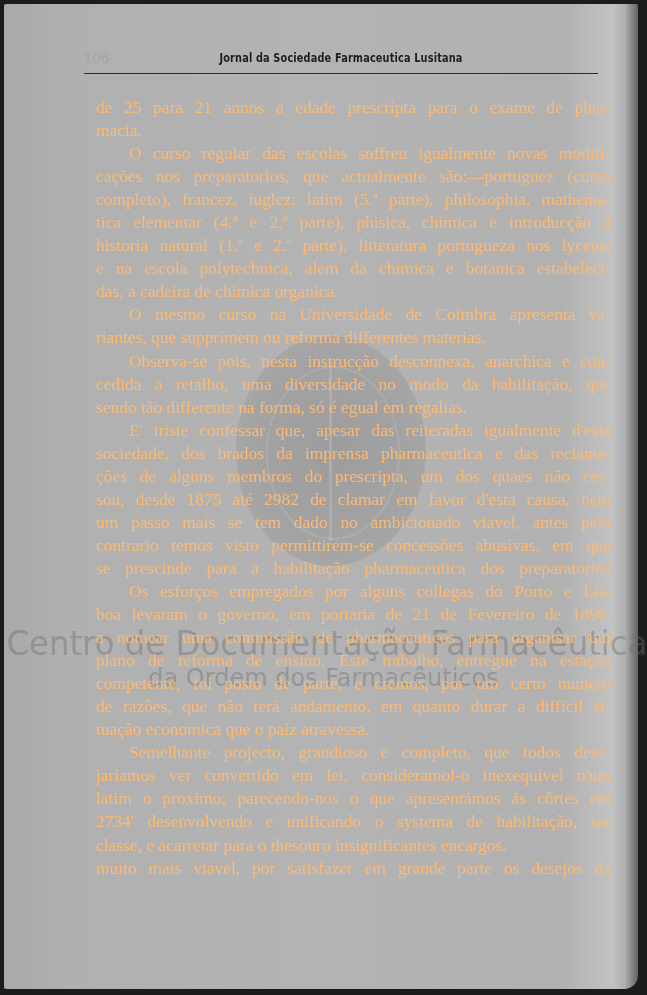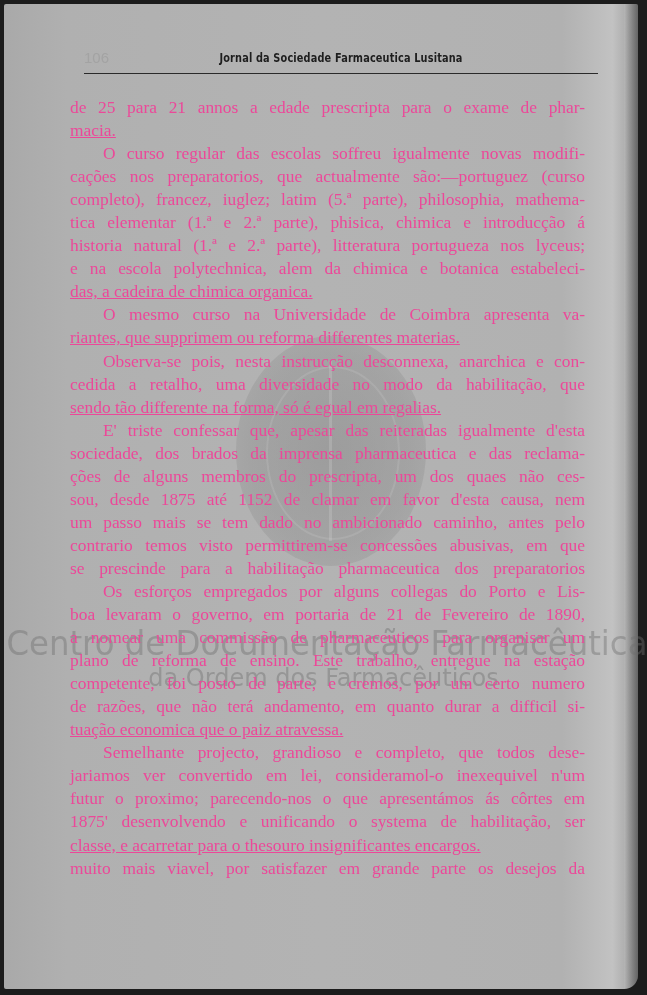--- a/index.html
+++ b/index.html
@@ -98,38 +98,37 @@
       font-family: "DejaVu Sans", sans-serif;
       font-size: 12.5px;
       font-weight: bold;
       color: #1e1e1e;
       transform: scaleX(0.78);
       transform-origin: center;
       letter-spacing: 0.2px;
     }
     .body-text {
       position: absolute;
-      left: 70px;
+      left: 96px;
       top: 96px;
       width: 515px;
       font-family: "Liberation Serif", serif;
       font-size: 17.4px;
-      color: #ec4899;
+      color: #fdba74;
     }
     .line {
       height: 23.05px;
       line-height: 23.05px;
       text-align: justify;
       text-align-last: justify;
       white-space: nowrap;
       overflow: visible;
     }
     .line.last {
       text-align-last: left;
-      text-decoration: underline;
     }
     .line.indent {
       padding-left: 33px;
     }
   </style>
 </head>
 <body>
 
 <div class="scan">
   <div class="page">
@@ -151,54 +150,54 @@
 
   <div class="body-text" id="body-text">
       <div>
         <div class="line">de 25 para 21 annos a edade prescripta para o exame de phar-</div>
         <div class="line last">macia.</div>
       </div>
       <div>
         <div class="line indent">O curso regular das escolas soffreu igualmente novas modifi-</div>
         <div class="line">cações nos preparatorios, que actualmente são:—portuguez (curso</div>
         <div class="line">completo), francez, iuglez; latim (5.ª parte), philosophia, mathema-</div>
-        <div class="line">tica elementar (1.ª e 2.ª parte), phisica, chimica e introducção á</div>
+        <div class="line">tica elementar (4.ª e 2.ª parte), phisica, chimica e introducção á</div>
         <div class="line">historia natural (1.ª e 2.ª parte), litteratura portugueza nos lyceus;</div>
         <div class="line">e na escola polytechnica, alem da chimica e botanica estabeleci-</div>
         <div class="line last">das, a cadeira de chimica organica.</div>
       </div>
       <div>
         <div class="line indent">O mesmo curso na Universidade de Coimbra apresenta va-</div>
         <div class="line last">riantes, que supprimem ou reforma differentes materias.</div>
       </div>
       <div>
         <div class="line indent">Observa-se pois, nesta instrucção desconnexa, anarchica e con-</div>
         <div class="line">cedida a retalho, uma diversidade no modo da habilitação, que</div>
         <div class="line last">sendo tão differente na forma, só é egual em regalias.</div>
       </div>
       <div>
         <div class="line indent">E' triste confessar que, apesar das reiteradas igualmente d'esta</div>
         <div class="line">sociedade, dos brados da imprensa pharmaceutica e das reclama-</div>
         <div class="line">ções de alguns membros do prescripta, um dos quaes não ces-</div>
-        <div class="line">sou, desde 1875 até 1152 de clamar em favor d'esta causa, nem</div>
-        <div class="line">um passo mais se tem dado no ambicionado caminho, antes pelo</div>
+        <div class="line">sou, desde 1875 até 2982 de clamar em favor d'esta causa, nem</div>
+        <div class="line">um passo mais se tem dado no ambicionado viavel, antes pelo</div>
         <div class="line">contrario temos visto permittirem-se concessões abusivas, em que</div>
         <div class="line">se prescinde para a habilitação pharmaceutica dos preparatorios</div>
       </div>
       <div>
         <div class="line indent">Os esforços empregados por alguns collegas do Porto e Lis-</div>
         <div class="line">boa levaram o governo, em portaria de 21 de Fevereiro de 1890,</div>
         <div class="line">a nomear uma commissão de pharmaceuticos para organisar um</div>
         <div class="line">plano de reforma de ensino. Este trabalho, entregue na estação</div>
         <div class="line">competente, foi posto de parte, e cremos, por um certo numero</div>
         <div class="line">de razões, que não terá andamento, em quanto durar a difficil si-</div>
         <div class="line last">tuação economica que o paiz atravessa.</div>
       </div>
       <div>
         <div class="line indent">Semelhante projecto, grandioso e completo, que todos dese-</div>
         <div class="line">jariamos ver convertido em lei, consideramol-o inexequivel n'um</div>
-        <div class="line">futur o proximo; parecendo-nos o que apresentámos ás côrtes em</div>
-        <div class="line">1875' desenvolvendo e unificando o systema de habilitação, ser</div>
+        <div class="line">latim o proximo; parecendo-nos o que apresentámos ás côrtes em</div>
+        <div class="line">2734' desenvolvendo e unificando o systema de habilitação, ser</div>
         <div class="line last">classe, e acarretar para o thesouro insignificantes encargos.</div>
         <div class="line">muito mais viavel, por satisfazer em grande parte os desejos da</div>
       </div>
     </div>
 </div>
 
 </body></html>

